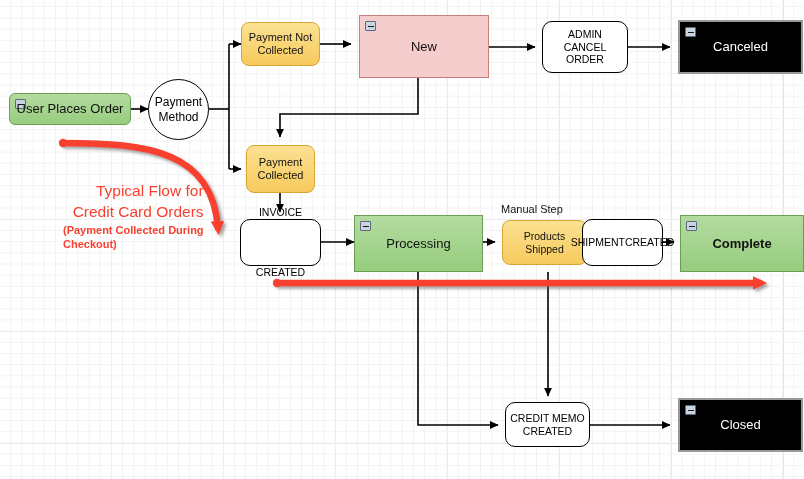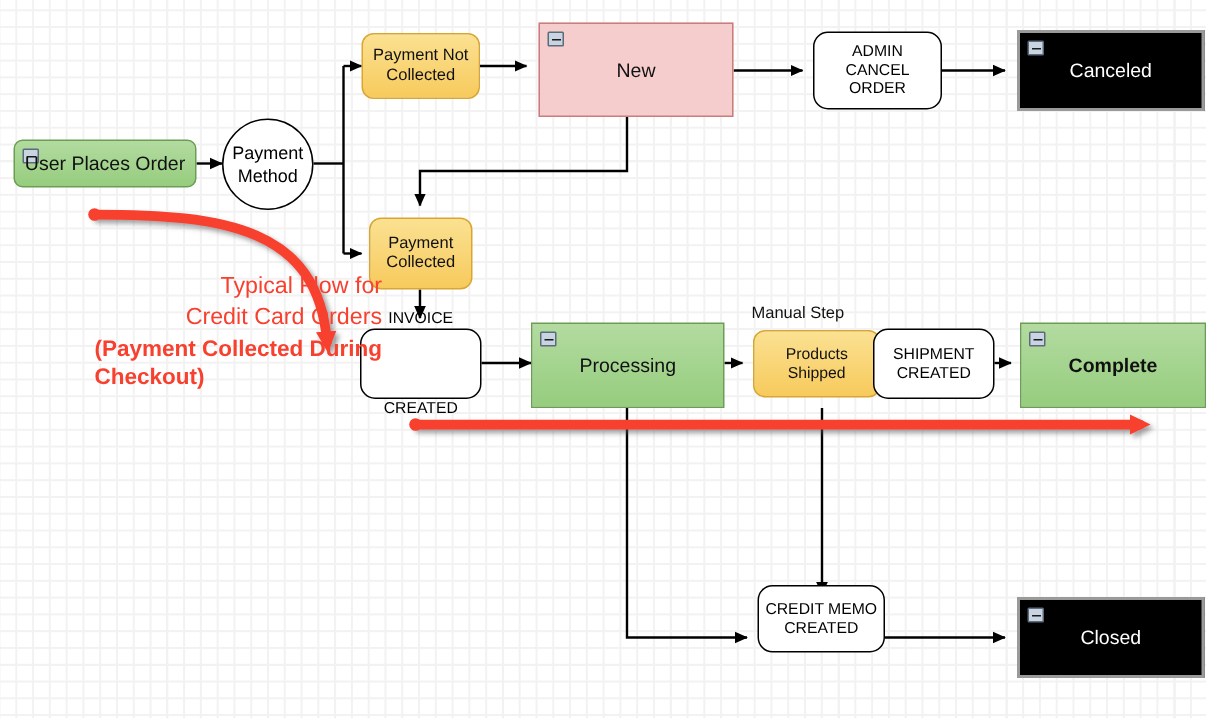--- a/index.html
+++ b/index.html
@@ -124,21 +124,21 @@
     position: absolute;
     color: #f8402f;
     white-space: nowrap;
   }
   .annot .big {
     font-size: 15.5px;
     line-height: 1.35;
     text-align: right;
   }
   .annot .small {
-    font-size: 15px;
+    font-size: 11px;
     line-height: 1.3;
     font-weight: bold;
   }
 </style>
 </head>
 <body>
 
 <div id="canvas">
 
   <svg id="edges" viewBox="0 0 804 479">
@@ -252,33 +252,33 @@
         <i></i>
       </span>
     <span class="node-label">Processing</span>
   </div>
 
   <div class="node n-yellow fs10" style="left:502px; top:220px; width:85px; height:45px; flex-direction:column;">
     <span>Products</span>
     <span>Shipped</span>
   </div>
 
-  <div class="node n-white fs10" style="left:582px; top:219px; width:81px; height:47px; flex-direction:column;">
+  <div class="node n-white fs10" style="left:582px; top:219px; width:81px; height:47px; flex-direction:row;">
     <span>SHIPMENT</span>
     <span>CREATED</span>
   </div>
 
   <div class="node n-green fs13" style="left:680px; top:215px; width:124px; height:57px;font-weight:bold;">
     <span class="collapse-icon">
         <i></i>
       </span>
     <span class="node-label">Complete</span>
   </div>
 
-  <div class="node n-white fs10" style="left:505px; top:390px; width:85px; height:45px; flex-direction:column;">
+  <div class="node n-white fs10" style="left:505px; top:402px; width:85px; height:45px; flex-direction:column;">
     <span>CREDIT MEMO</span>
     <span>CREATED</span>
   </div>
 
   <div class="node n-black fs13" style="left:678px; top:398px; width:125px; height:54px;">
     <span class="collapse-icon">
         <i></i>
       </span>
     <span class="node-label">Closed</span>
   </div>

